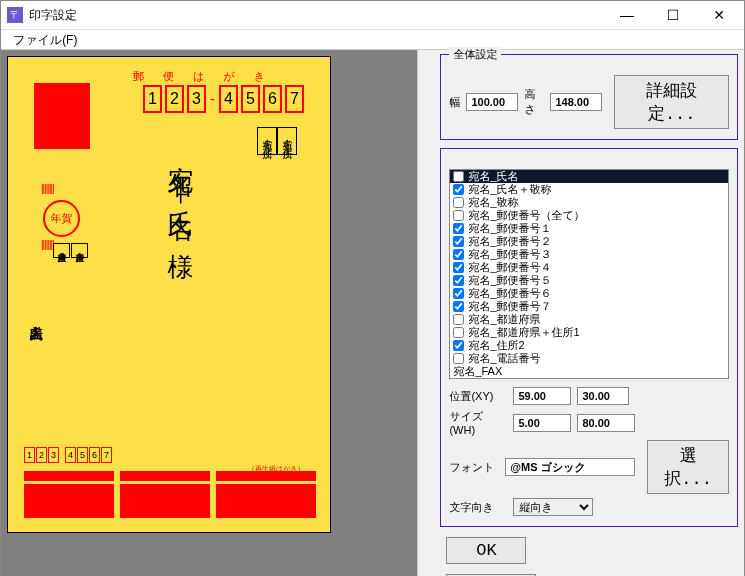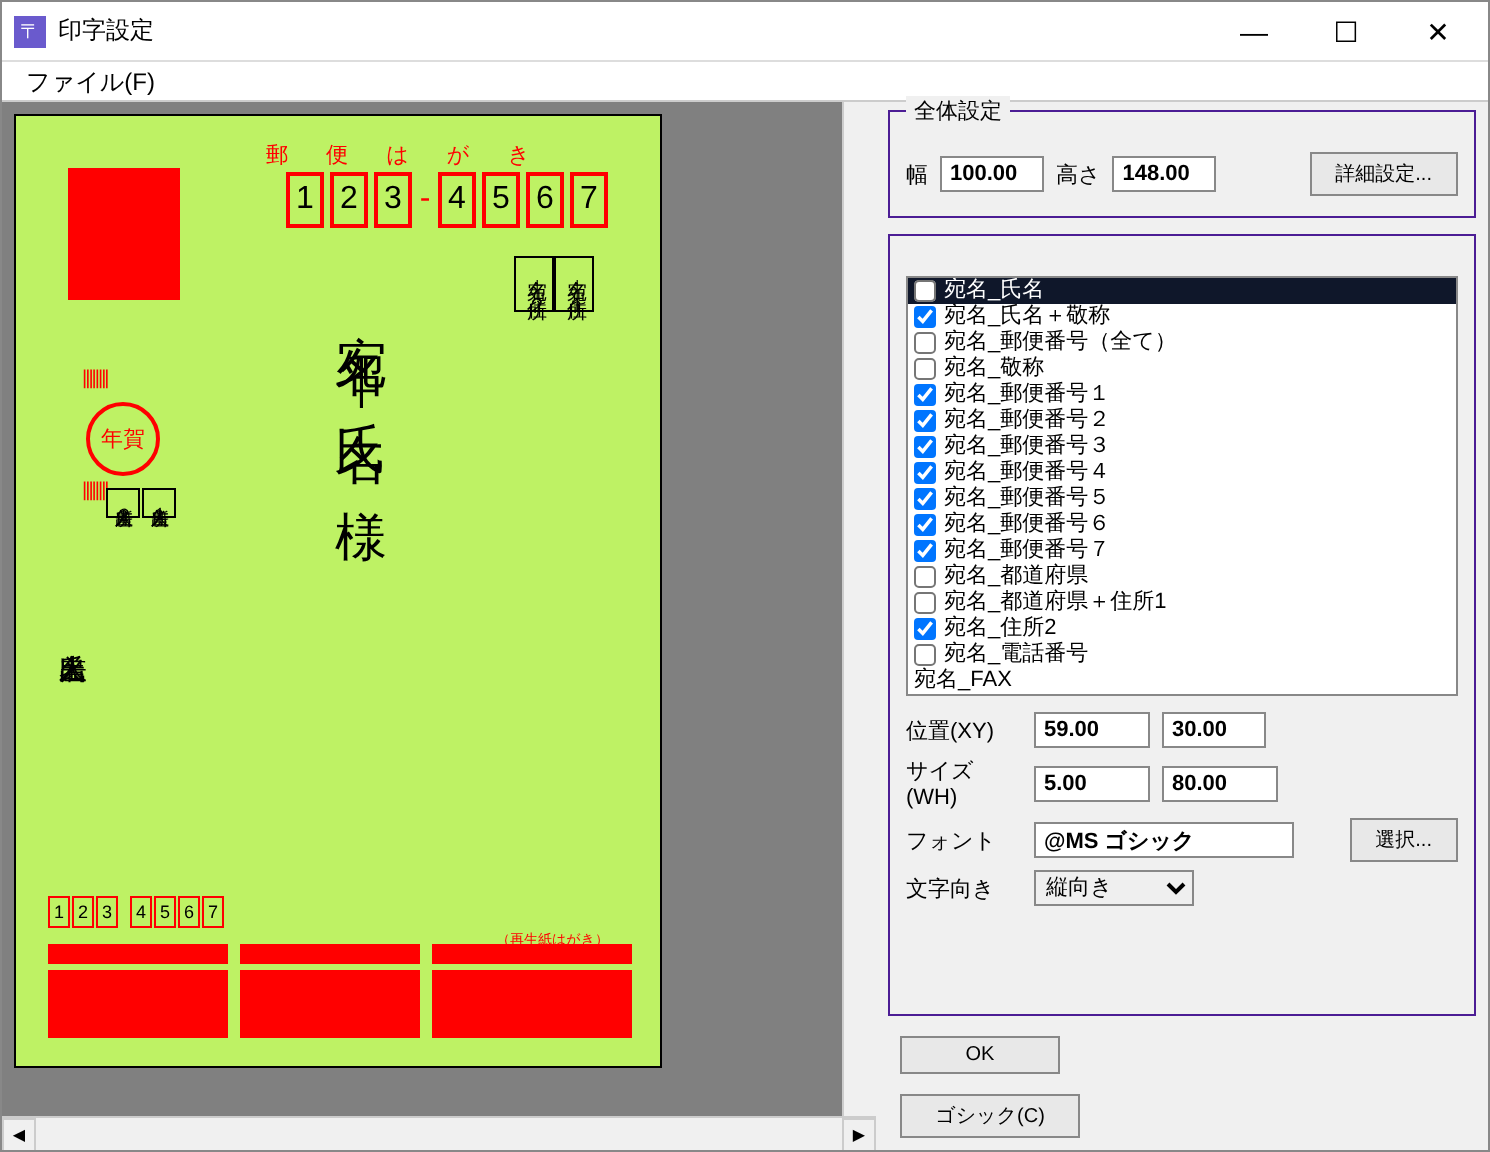--- a/index.html
+++ b/index.html
@@ -11,21 +11,21 @@
 .titlebar .btns { display: flex; }
 .titlebar .btns div { width: 46px; height: 28px; display: flex; align-items: center; justify-content: center; font-size: 14px; }
 .menubar { height: 20px; padding: 2px 6px; font-size: 12px; border-bottom: 1px solid #ccc; }
 .menubar .menu-item { padding: 2px 6px; }
 .body-area { flex: 1; display: flex; background: #f0f0f0; position: relative; }
 .preview-pane { width: 437px; background: #808080; position: relative; overflow: hidden; }
 .preview-scroll-h { position: absolute; bottom: 0; left: 0; right: 0; height: 17px; background: #f0f0f0; border-top: 1px solid #ccc; display: flex; }
 .preview-scroll-v { position: absolute; top: 0; right: 0; bottom: 17px; width: 17px; background: #f0f0f0; border-left: 1px solid #ccc; }
 .sb-btn { width: 17px; height: 17px; background: #f0f0f0; border: 1px solid #ccc; display: flex; align-items: center; justify-content: center; font-size: 8px; }
 .sb-track { flex: 1; background: #f0f0f0; }
-.postcard { position: absolute; top: 6px; left: 6px; width: 324px; height: 477px; background: #bef264; border: 1px solid #000; }
+.postcard { position: absolute; top: 6px; left: 6px; width: 324px; height: 477px; background: #fde047; border: 1px solid #000; }
 .pcheader { position: absolute; top: 12px; left: 125px; color: #ff0000; font-size: 11px; letter-spacing: 8px; }
 .zipbox { position: absolute; top: 28px; left: 135px; display: flex; gap: 3px; }
 .zipd { width: 19px; height: 28px; border: 2px solid #ff0000; display: flex; align-items: center; justify-content: center; font-size: 16px; color: #000; }
 .dash-sep { width: 7px; display: flex; align-items: center; justify-content: center; color: #ff0000; font-size: 16px; }
 .stamp { position: absolute; top: 26px; left: 26px; width: 56px; height: 66px; background: #ff0000; }
 .nenga { position: absolute; top: 143px; left: 35px; width: 37px; height: 37px; border: 2px solid #ff0000; border-radius: 50%; display: flex; align-items: center; justify-content: center; color: #ff0000; font-size: 11px; }
 .nenga-marks { position: absolute; top: 126px; left: 33px; color: #ff0000; font-size: 10px; letter-spacing: -1px; }
 .nenga-marks2 { position: absolute; top: 182px; left: 33px; color: #ff0000; font-size: 10px; letter-spacing: -1px; }
 .vtext { writing-mode: vertical-rl; text-orientation: upright; }
 .recipient-name { position: absolute; top: 88px; left: 156px; font-size: 26px; letter-spacing: 6px; }
@@ -38,21 +38,21 @@
 .senderzip .zd { width: 11px; height: 16px; border: 1px solid #ff0000; font-size: 9px; display: flex; align-items: center; justify-content: center; }
 .redtext1 { position: absolute; top: 407px; left: 240px; color: #ff0000; font-size: 7px; }
 .redbar { position: absolute; height: 10px; background: #ff0000; font-size: 6px; color: #fff; top: 414px; display: flex; align-items: center; padding: 0 3px; overflow: hidden;}
 .redblock { position: absolute; background: #ff0000; }
 .settings-pane { flex: 1; background: #f0f0f0; padding: 0; display: flex; flex-direction: column; }
 .group { border: 1px solid #4c1d95; margin: 4px 6px; padding: 20px 8px 6px 8px; position: relative; }
 .group-title { position: absolute; top: -8px; left: 8px; background: #f0f0f0; padding: 0 4px; font-size: 11px; }
 .row { display: flex; align-items: center; gap: 6px; margin-bottom: 4px; }
 .row label { font-size: 11px; }
 input.txt { border: 1px solid #888; padding: 2px 4px; font-size: 11px; font-family: inherit; font-weight: bold; }
-.btn { border: 1px solid #888; background: #e8e8e8; padding: 3px 12px; font-size: 10px; font-family: Liberation Sans, sans-serif; cursor: pointer; }
+.btn { border: 1px solid #888; background: #e8e8e8; padding: 3px 12px; font-size: 17px; font-family: Liberation Mono, monospace; cursor: pointer; }
 .listbox { border: 1px solid #888; background: #fff; height: 210px; overflow-y: scroll; margin-bottom: 8px; }
 .listitem { display: flex; align-items: center; padding: 0 3px; font-size: 11px; line-height: 13px; gap: 4px; }
 .listitem.sel { background: #0f172a; color: #fff; }
 .listitem input { width: 11px; height: 11px; }
 .bottom-btns { display: flex; justify-content: flex-end; gap: 10px; padding: 6px 12px; flex-direction: column; }
 select.sel { border: 1px solid #888; font-size: 11px; font-family: inherit; padding: 1px; }
 </style>
 </head>
 <body>
 
@@ -137,25 +137,25 @@
             <div class="listitem sel">
               <input type="checkbox" style="">
               <span>宛名_氏名</span>
             </div>
             <div class="listitem">
               <input type="checkbox" checked="" style="">
               <span>宛名_氏名＋敬称</span>
             </div>
             <div class="listitem">
               <input type="checkbox" style="">
+              <span>宛名_敬称</span>
+            </div>
+            <div class="listitem">
+              <input type="checkbox" style="">
               <span>宛名_郵便番号（全て）</span>
-            </div>
-            <div class="listitem">
-              <input type="checkbox" style="">
-              <span>宛名_敬称</span>
             </div>
             <div class="listitem">
               <input type="checkbox" checked="" style="">
               <span>宛名_郵便番号１</span>
             </div>
             <div class="listitem">
               <input type="checkbox" checked="" style="">
               <span>宛名_郵便番号２</span>
             </div>
             <div class="listitem">

